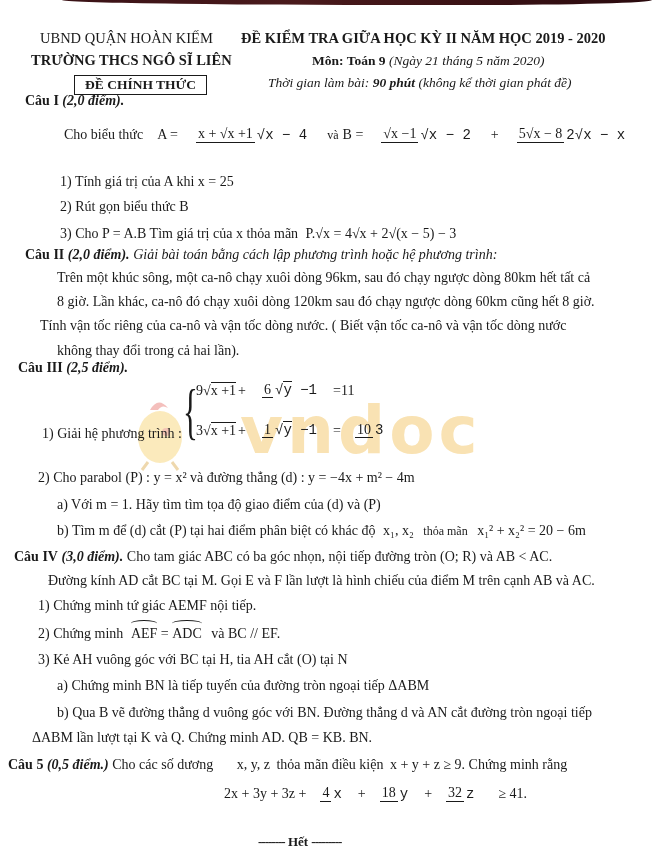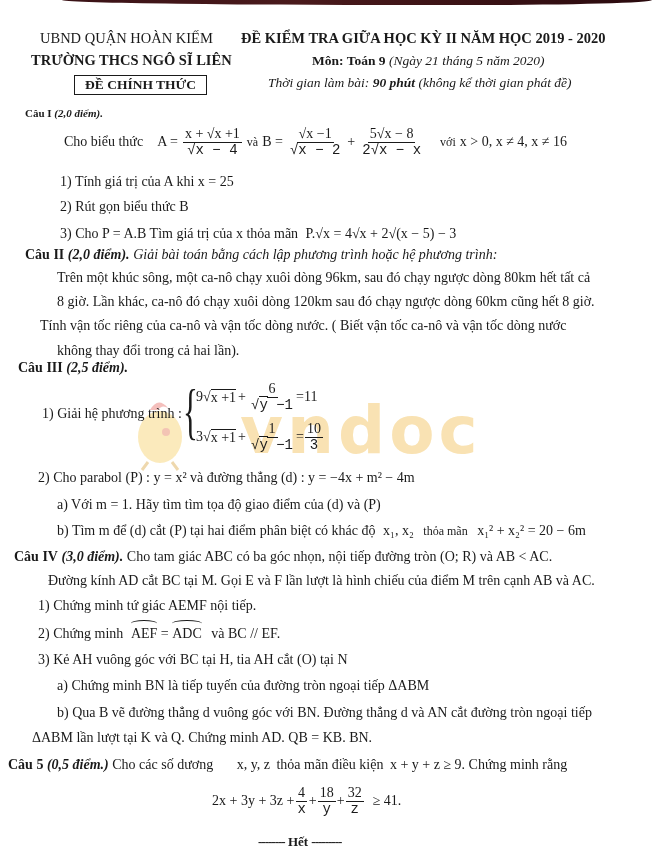--- a/index.html
+++ b/index.html
@@ -11,21 +11,21 @@
   }
   .topband {
     position:absolute; left:62px; top:0; width:590px; height:5px;
     background:linear-gradient(90deg,#3a1216 0%,#4a1a1c 40%,#2a0a0e 100%);
     border-bottom-left-radius:60% 100%; border-bottom-right-radius:30% 100%;
   }
   .abs { position:absolute; white-space:nowrap; }
   .b { font-weight:bold; }
   .i { font-style:italic; }
   .math { font-family:"Liberation Serif", "DejaVu Serif", serif; }
-  .frac { display:inline-flex; flex-direction:column; align-items:center; vertical-align:middle; margin:0 1px; line-height:1.05; }
+  .frac { display:inline-flex; flex-direction:row; align-items:center; vertical-align:middle; margin:0 14px; line-height:1.05; }
   .frac .num { border-bottom:1px solid #1a1a1a; padding:0 2px; }
   .frac .den { padding:0 2px;font-family:Liberation Mono, monospace; }
   .rad { display:inline-block; }
   .over { display:inline-block; position:relative; }
   .over .arc {
     position:absolute; left:0; right:0; top:-6px; height:6px;
     border-top:1px solid #1a1a1a; border-radius:50% 50% 0 0;
   }
   .boxed { border:1px solid #1a1a1a; padding:1px 10px; }
   .brace { position:absolute; font-size:62px; line-height:62px; transform:scaleX(0.5); transform-origin:left top; color:#1a1a1a; }
@@ -44,21 +44,21 @@
 
 <div class="abs b" style="left:241px;top:30px;font-size:14.5px;">ĐỀ  KIỂM TRA GIỮA HỌC KỲ II NĂM HỌC 2019 - 2020</div>
 <div class="abs" style="left:312px;top:53px;font-size:13.5px;">
   <span class="b">Môn: Toán 9</span>
   <span class="i">(Ngày 21 tháng 5 năm 2020)</span>
 </div>
 <div class="abs i" style="left:268px;top:75px;font-size:13.5px;">
   <span>Thời gian làm bài: </span><span class="b">90 phút</span><span> (không kể thời gian phát đề)</span>
 </div>
 
-<div class="abs" style="left:25px;top:107px;font-size:11px;">
+<div class="abs" style="left:25px;top:93px;font-size:14px;">
   <span class="b">Câu I</span>
   <span class="b i">(2,0 điểm).</span>
 </div>
 
 <div class="abs math" style="left:64px;top:127px;font-size:14px;display:flex;align-items:center;gap:4px;">
   <span>Cho biểu thức</span>
   <span style="margin-left:10px;">A =</span>
   <span class="frac">
     <span class="num">x + √x +1</span>
     <span class="den">√x − 4</span>
@@ -101,21 +101,21 @@
 </div>
 
 <svg class="chick" viewBox="0 0 60 80">
   <ellipse cx="30" cy="45" rx="22" ry="26" fill="#f9e3a6" opacity="0.75"></ellipse>
   <path d="M20 18 Q28 4 38 16 Q32 12 28 18 Z" fill="#f0a4a0" opacity="0.7"></path>
   <circle cx="36" cy="40" r="4" fill="#f0b4b0" opacity="0.7"></circle>
   <path d="M18 70 L12 78 M42 70 L48 78" stroke="#e8c88c" stroke-width="3" opacity="0.7"></path>
 </svg>
 <div class="watermark">vndoc</div>
 
-<div class="abs" style="left:42px;top:406px;">1) Giải hệ phương trình :</div>
+<div class="abs" style="left:42px;top:426px;">1) Giải hệ phương trình :</div>
 <div class="brace" style="left:183px;top:380px;">{</div>
 
 <div class="abs math" style="left:196px;top:382px;display:flex;align-items:center;">
   <span>9</span>
   <span>√</span>
     <span class="rad" style="border-top:1px solid #1a1a1a;">x +1</span>
   <span style="margin:0 2px;">+</span>
   <span class="frac">
     <span class="num">6</span>
     <span class="den"><span>√</span><span style="border-top:1px solid #1a1a1a;">y</span><span> −1</span></span>
@@ -170,21 +170,21 @@
 <div class="abs" style="left:8px;top:757px;">
   <span class="b">Câu 5</span>
   <span class="b i">(0,5 điểm.)</span>
   <span>Cho các số dương</span>
   <span style="margin-left:20px;">x, y, z</span>
   <span style="margin-left:3px;">thỏa mãn điều kiện</span>
   <span style="margin-left:3px;">x + y + z ≥ 9.</span>
   <span>Chứng minh rằng</span>
 </div>
 
-<div class="abs math" style="left:212px;top:786px;display:flex;align-items:center;">
+<div class="abs math" style="left:224px;top:786px;display:flex;align-items:center;">
   <span>2x + 3y + 3z +</span>
   <span class="frac">
       <span class="num">4</span>
       <span class="den">x</span>
     </span>
   <span>+</span>
   <span class="frac">
       <span class="num">18</span>
       <span class="den">y</span>
     </span>

